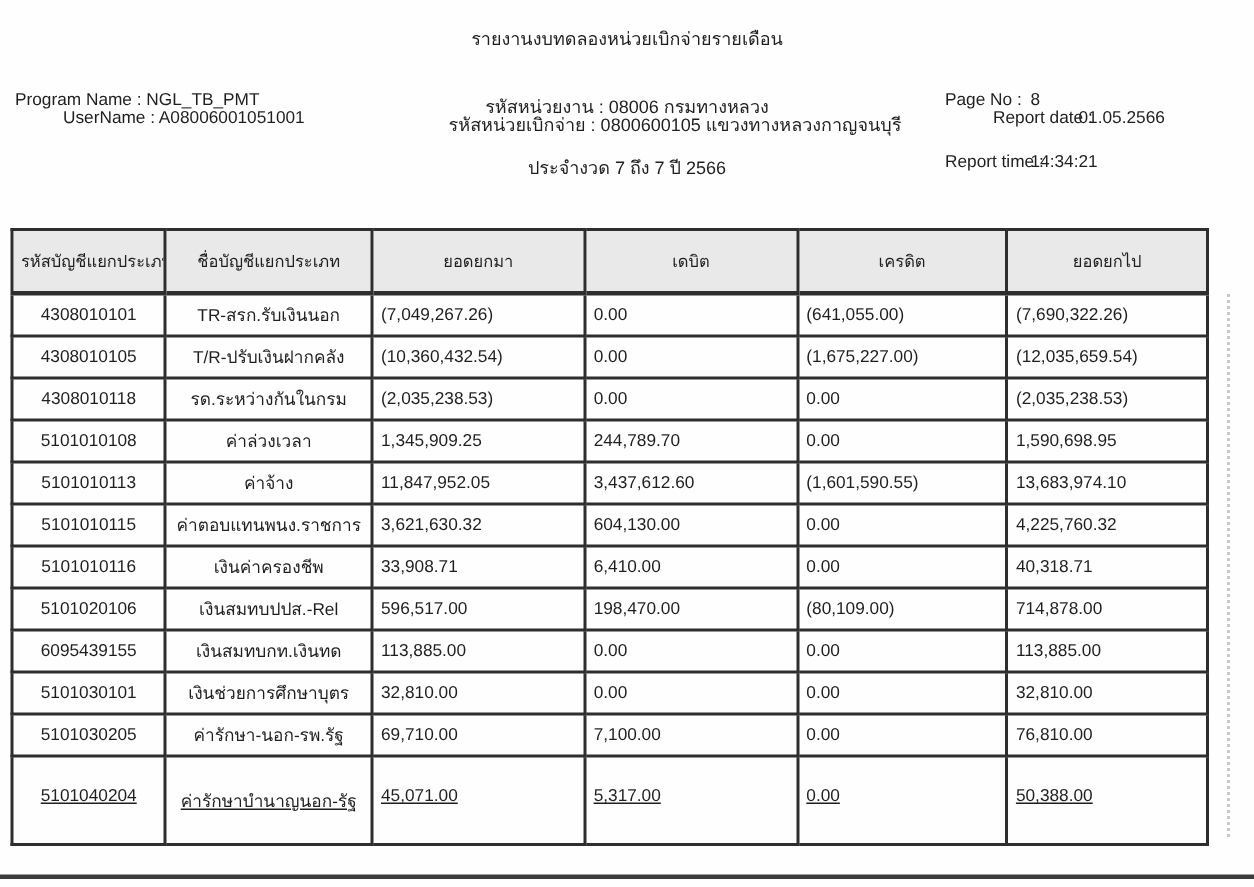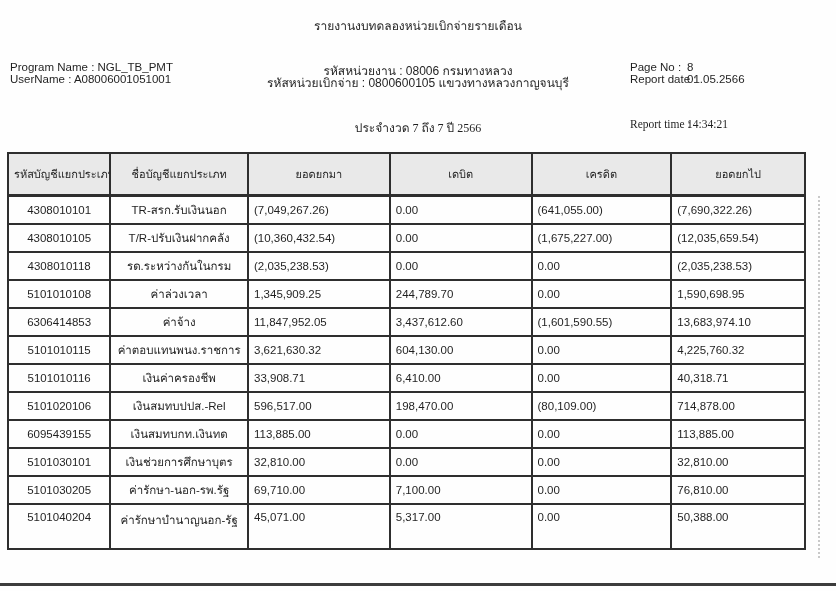--- a/index.html
+++ b/index.html
@@ -13,22 +13,22 @@
     overflow: hidden;
   }
   
   .hdr-left-line   { position: absolute; left: 10px;  font-size: 11.5px; white-space: nowrap; }
   .hdr-center-line { position: absolute; left: 0; width: 100%; text-align: center; font-size: 12px; white-space: nowrap; }
   .hdr-right-label { position: absolute; left: 630px; font-size: 11.5px; white-space: nowrap; }
   .hdr-right-value { position: absolute; left: 687px; font-size: 11.5px; white-space: nowrap; }
 
   .y-title  { top: 16px; }
   .y-line2  { top: 44px; margin-top: 17px; }
-  .y-line3  { top: 73px; }
-  .y-line4  { top: 118px; font-family: Liberation Serif, serif; }
+  .y-line3  { top: 73px; margin-left: 32px; }
+  .y-line4  { top: 102px; }
 
   
   table.report {
     position: absolute;
     left: 7px;
     top: 152px;
     width: 799px;
     border-collapse: collapse;
     table-layout: fixed;
     font-size: 11.5px;
@@ -41,21 +41,21 @@
   }
   table.report thead th {
     height: 40px;
     background: #e9e9e9;
     font-weight: normal;
     font-size: 11px;
     text-align: center;
     border-bottom: 3px solid #2e2e2e;
   }
   table.report tbody td { height: 26px; vertical-align: middle; }
-  table.report tbody tr:last-child td { height: 37px; vertical-align: top; padding-top: 6px; }
+  table.report tbody tr:last-child td { height: 37px; vertical-align: top; padding-top: 20px; text-decoration: underline; }
   td.left { text-align: center; }
   td.num  { padding-right: 6px; }
 
   .col-code   { width: 101px; }
   .col-name   { width: 136px; }
   .col-begin  { width: 140px; }
   .col-debit  { width: 140px; }
   .col-credit { width: 138px; }
   .col-end    { width: 132px; }
 
@@ -139,21 +139,21 @@
         </tr>
         <tr>
           <td class="left">5101010108</td>
           <td class="left">ค่าล่วงเวลา</td>
           <td class="num">1,345,909.25</td>
           <td class="num">244,789.70</td>
           <td class="num">0.00</td>
           <td class="num">1,590,698.95</td>
         </tr>
         <tr>
-          <td class="left">6306414853</td>
+          <td class="left">5101010113</td>
           <td class="left">ค่าจ้าง</td>
           <td class="num">11,847,952.05</td>
           <td class="num">3,437,612.60</td>
           <td class="num">(1,601,590.55)</td>
           <td class="num">13,683,974.10</td>
         </tr>
         <tr>
           <td class="left">5101010115</td>
           <td class="left">ค่าตอบแทนพนง.ราชการ</td>
           <td class="num">3,621,630.32</td>

